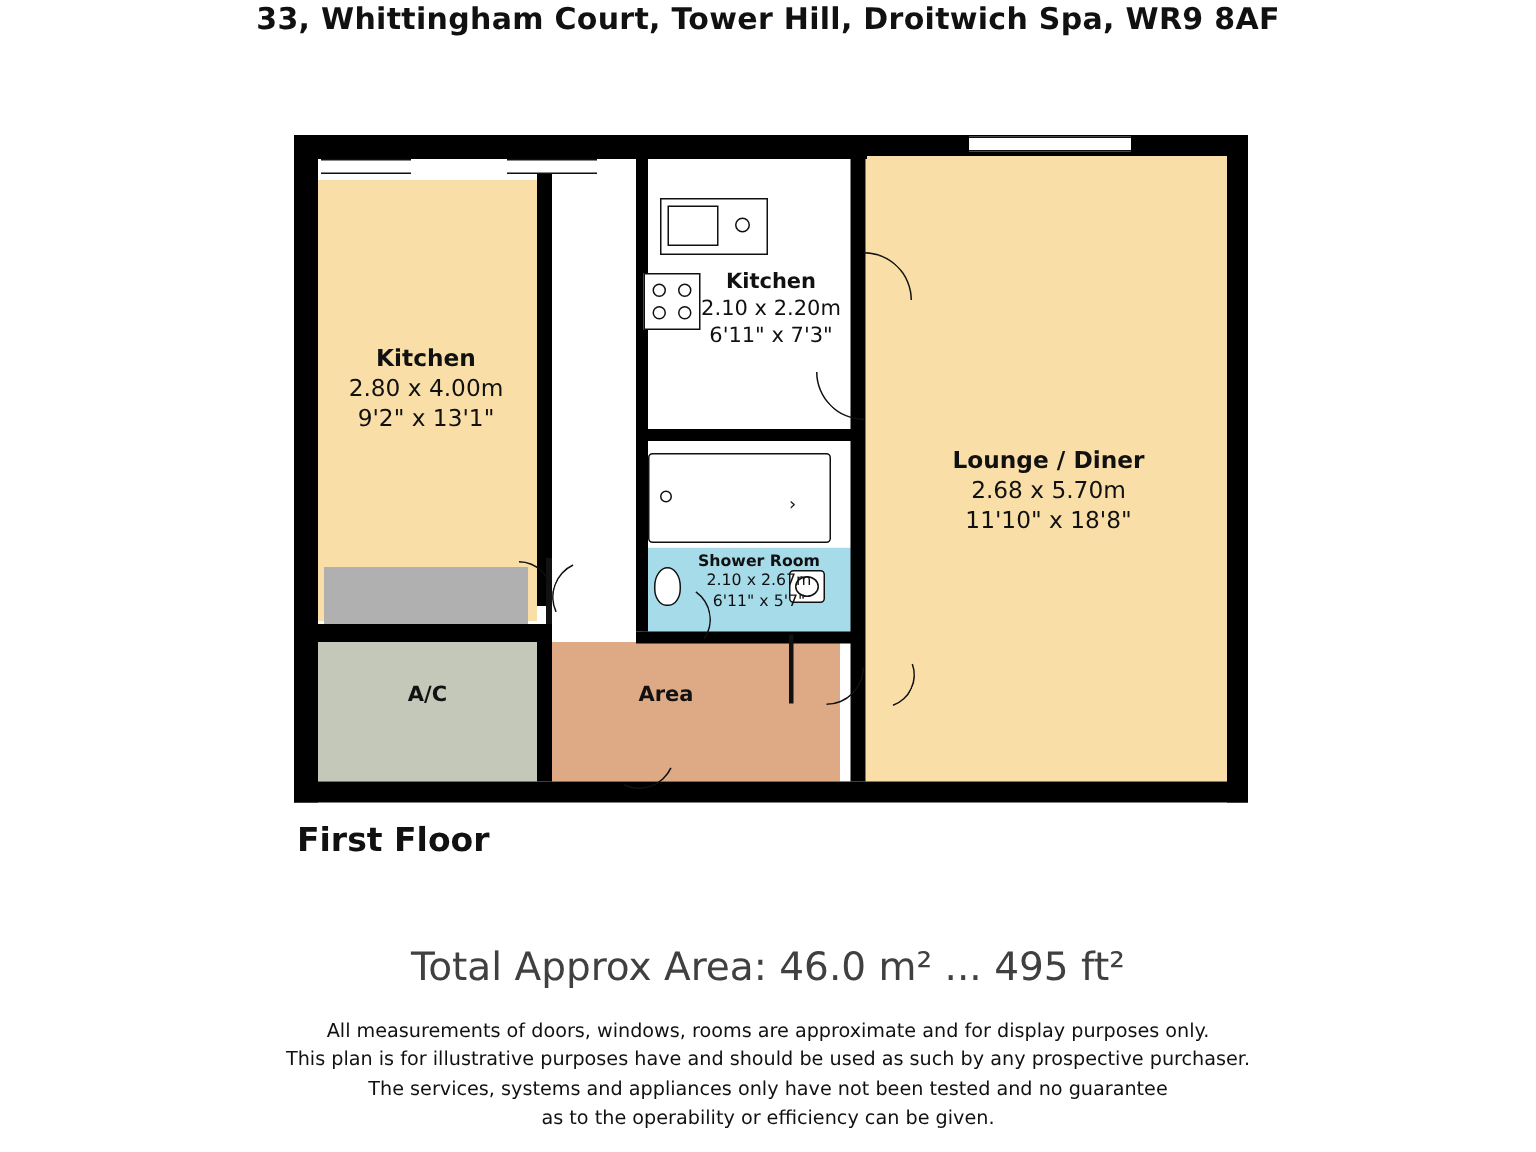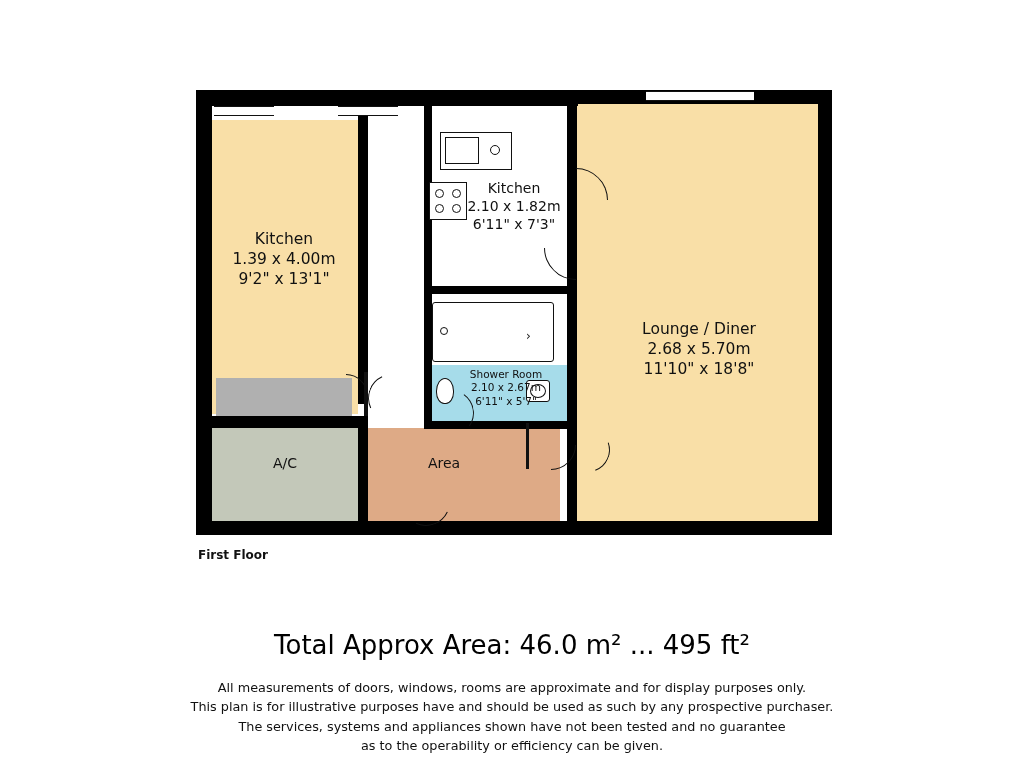--- a/index.html
+++ b/index.html
@@ -56,21 +56,21 @@
   }
 
   
   .label {
     position: absolute;
     text-align: center;
     color: #111111;
     line-height: 1.28;
     white-space: nowrap;
   }
-  .label .nm { font-weight: normal; display: block; }
+  .label .nm { font-weight: bold; display: block; }
   .label .dm { display: block; }
 
   .label-lg { font-size: 15.5px; }
   .label-md { font-size: 14px; }
   .label-xs { font-size: 10.5px; }
 
   
   .window {
     position: absolute;
     background: #ffffff;
@@ -84,49 +84,50 @@
     border: 1.5px solid #111;
     border-radius: 50%;
     background: transparent;
   }
   .doorline { position: absolute; background: #111; }
 
   
   .floor-caption {
     position: absolute;
     left: 198px; top: 548px;
-    font-size: 12px;
+    font-size: 22px;
     font-weight: bold;
     color: #111;
   }
 
   
   .total {
     position: absolute;
     top: 630px; left: 0; width: 1024px;
     text-align: center;
     font-size: 26px;
-    color: #000000;
+    color: #404040;
     font-weight: normal;
   }
   .disclaimer {
     position: absolute;
     top: 678px; left: 0; width: 1024px;
     text-align: center;
     font-size: 12.8px;
     color: #111;
     line-height: 1.52;
   }
   .disclaimer div { white-space: nowrap; }
 </style>
 </head>
 <body>
 
 <div id="page">
 
+  <div class="title">33, Whittingham Court, Tower Hill, Droitwich Spa, WR9 8AF</div>
 
   <div id="plan">
 
     <div class="room fill-lounge" style="left:381px; top:14px; width:245px; height:417px;"></div>
 
     <div class="room fill-bedroom" style="left:14px; top:30px; width:148px; height:294px;"></div>
 
     <div class="room fill-ac" style="left:14px; top:338px; width:148px; height:93px;"></div>
 
     <div class="room fill-grey" style="left:20px; top:288px; width:136px; height:38px;"></div>
@@ -213,31 +214,31 @@
 
     <div class="arc" style="left:348px; top:78px; width:64px; height:64px;
                 border-color:#111 transparent transparent transparent;
                 transform: rotate(45deg);"></div>
     <div class="arc" style="left:348px; top:126px; width:64px; height:64px;
                 border-color:transparent transparent transparent #111;
                 transform: rotate(-45deg);"></div>
 
     <div class="label label-lg" style="left:16px; top:140px; width:144px;">
       <span class="nm">Kitchen</span>
-      <span class="dm">1.39 x 4.00m</span>
+      <span class="dm">2.80 x 4.00m</span>
       <span class="dm">9'2" x 13'1"</span>
     </div>
 
     <div class="label label-md" style="left:258px; top:90px; width:120px;">
       <span class="nm">Kitchen</span>
-      <span class="dm">2.10 x 1.82m</span>
+      <span class="dm">2.10 x 2.20m</span>
       <span class="dm">6'11" x 7'3"</span>
     </div>
 
-    <div class="label label-lg" style="left:386px; top:230px; width:234px;">
+    <div class="label label-lg" style="left:386px; top:208px; width:234px;">
       <span class="nm">Lounge / Diner</span>
       <span class="dm">2.68 x 5.70m</span>
       <span class="dm">11'10" x 18'8"</span>
     </div>
 
     <div class="label label-xs" style="left:250px; top:278px; width:120px;">
       <span class="nm">Shower Room</span>
       <span class="dm">2.10 x 2.67m</span>
       <span class="dm">6'11" x 5'7"</span>
     </div>
@@ -252,17 +253,17 @@
 
   </div>
 
   <div class="floor-caption">First Floor</div>
 
   <div class="total">Total Approx Area: 46.0 m² ... 495 ft²</div>
 
   <div class="disclaimer">
     <div>All measurements of doors, windows, rooms are approximate and for display purposes only.</div>
     <div>This plan is for illustrative purposes have and should be used as such by any prospective purchaser.</div>
-    <div>The services, systems and appliances shown have not been tested and no guarantee</div>
+    <div>The services, systems and appliances only have not been tested and no guarantee</div>
     <div>as to the operability or efficiency can be given.</div>
   </div>
 
 </div>
 
 </body></html>

